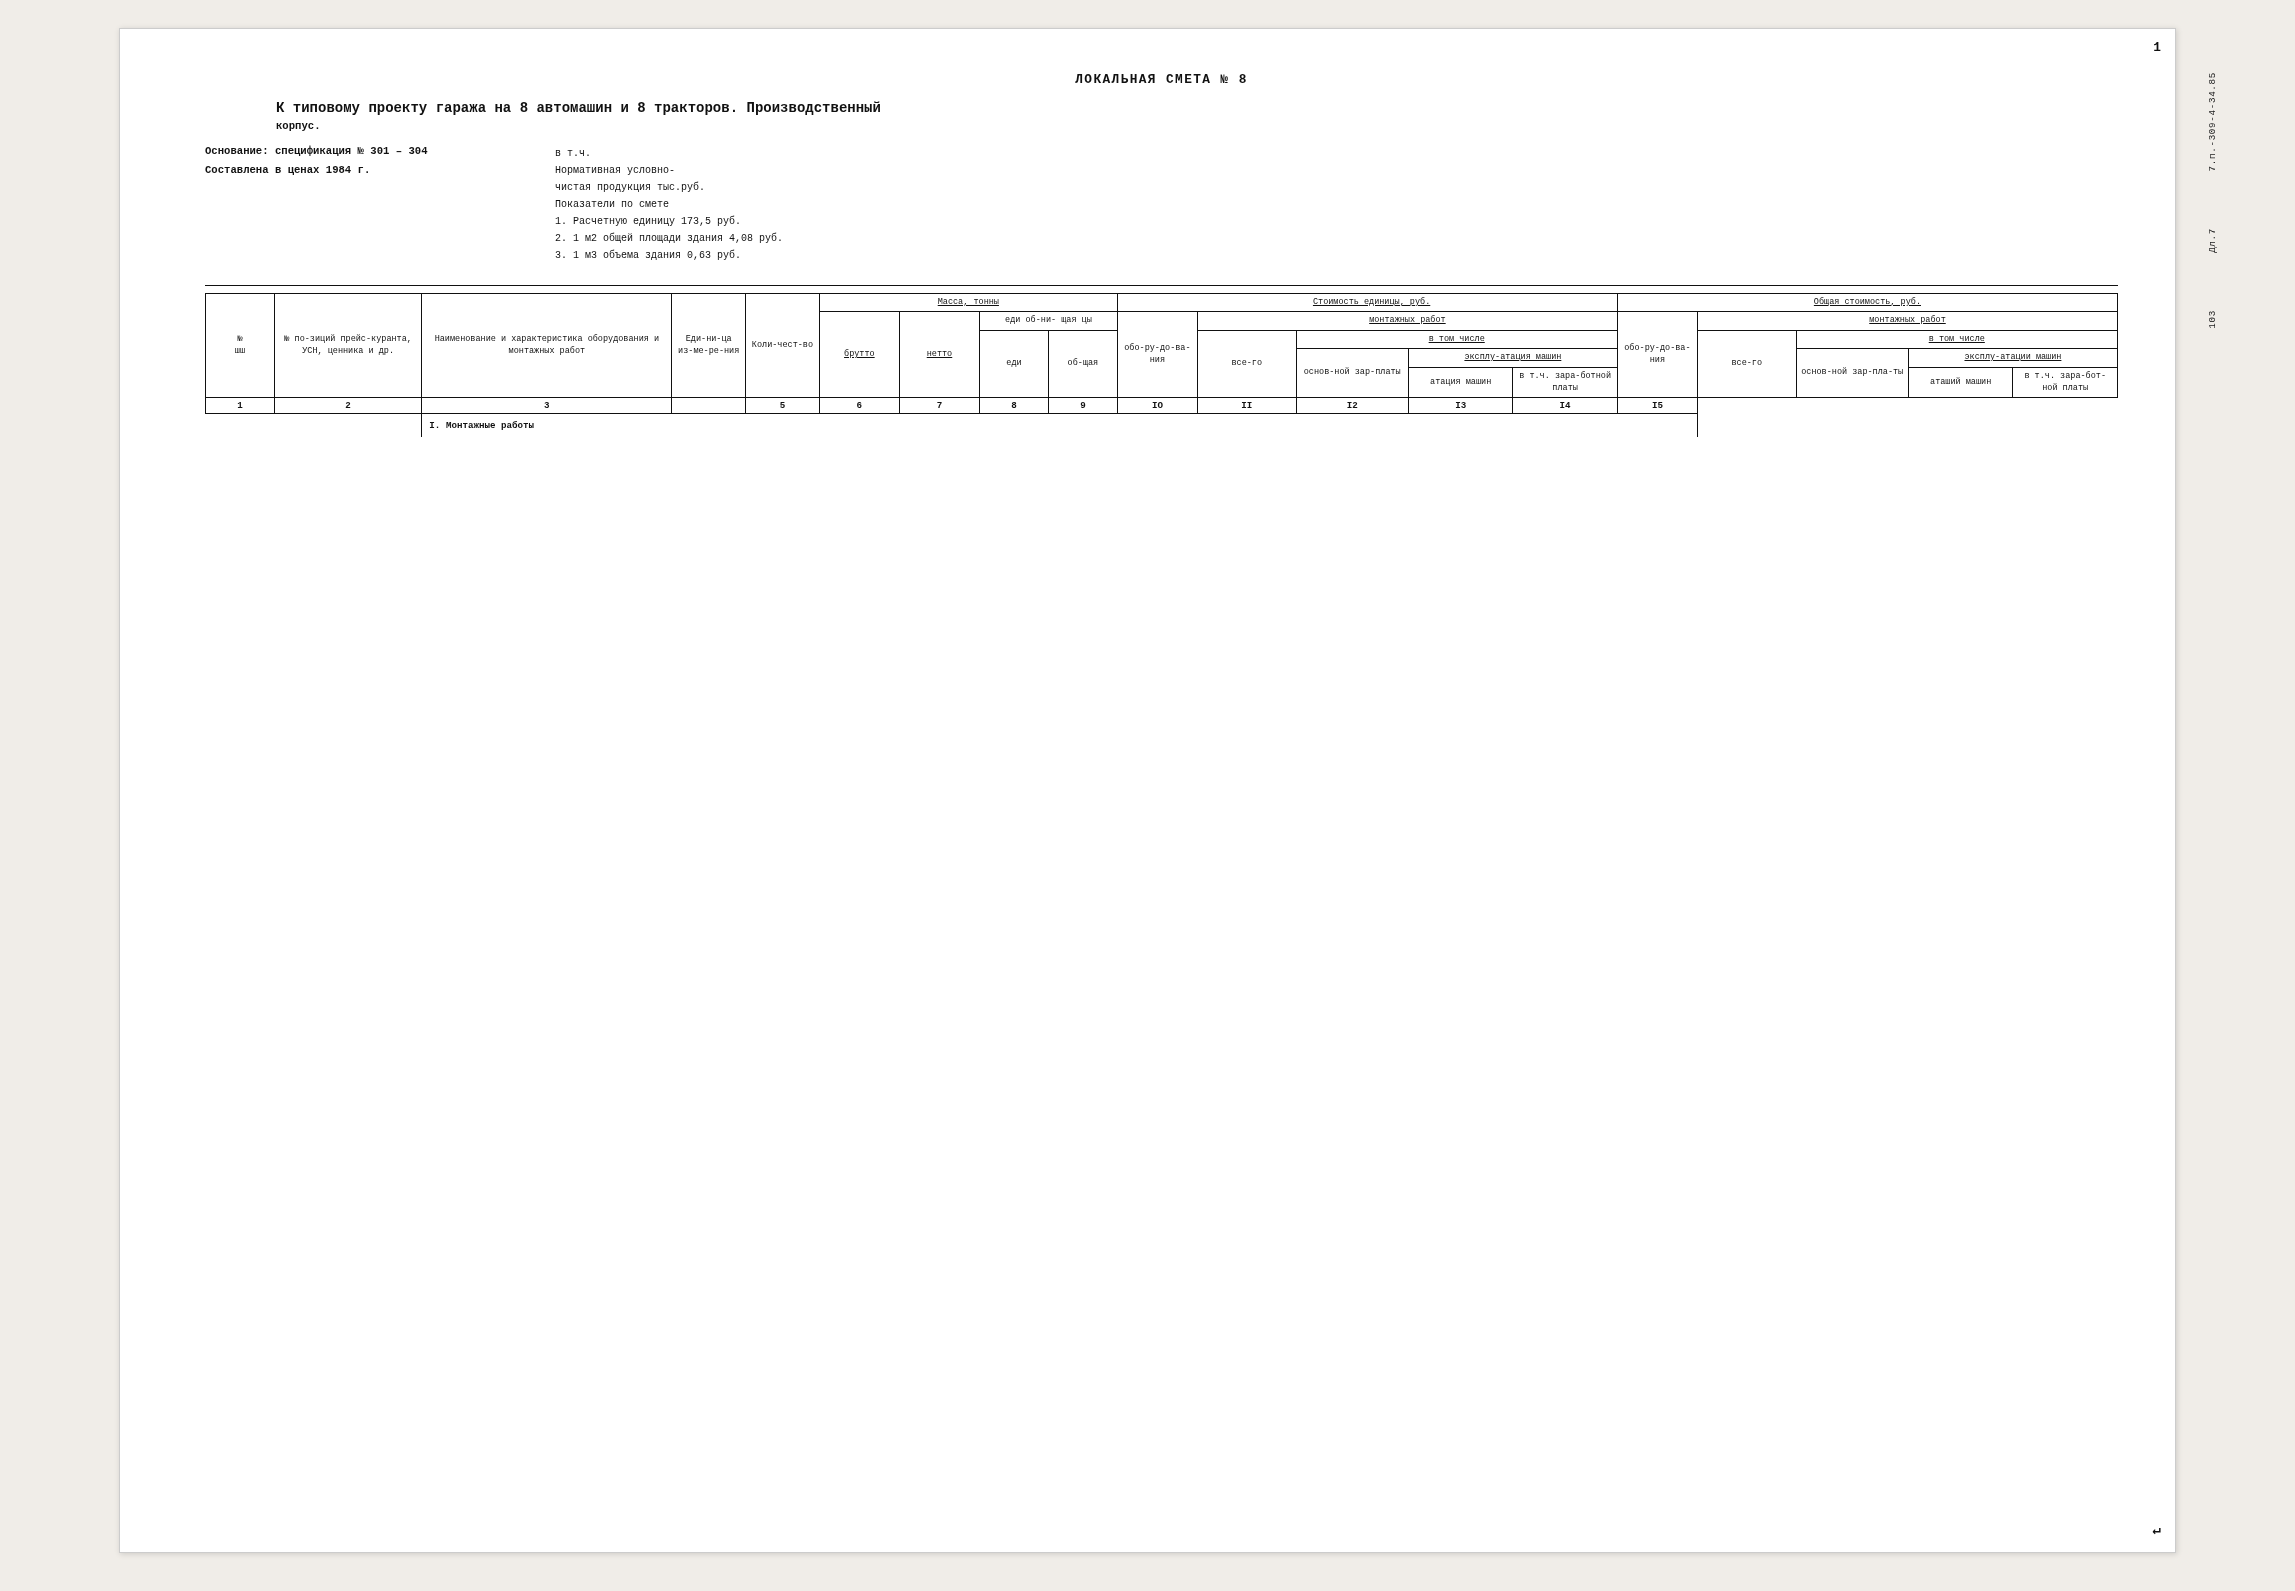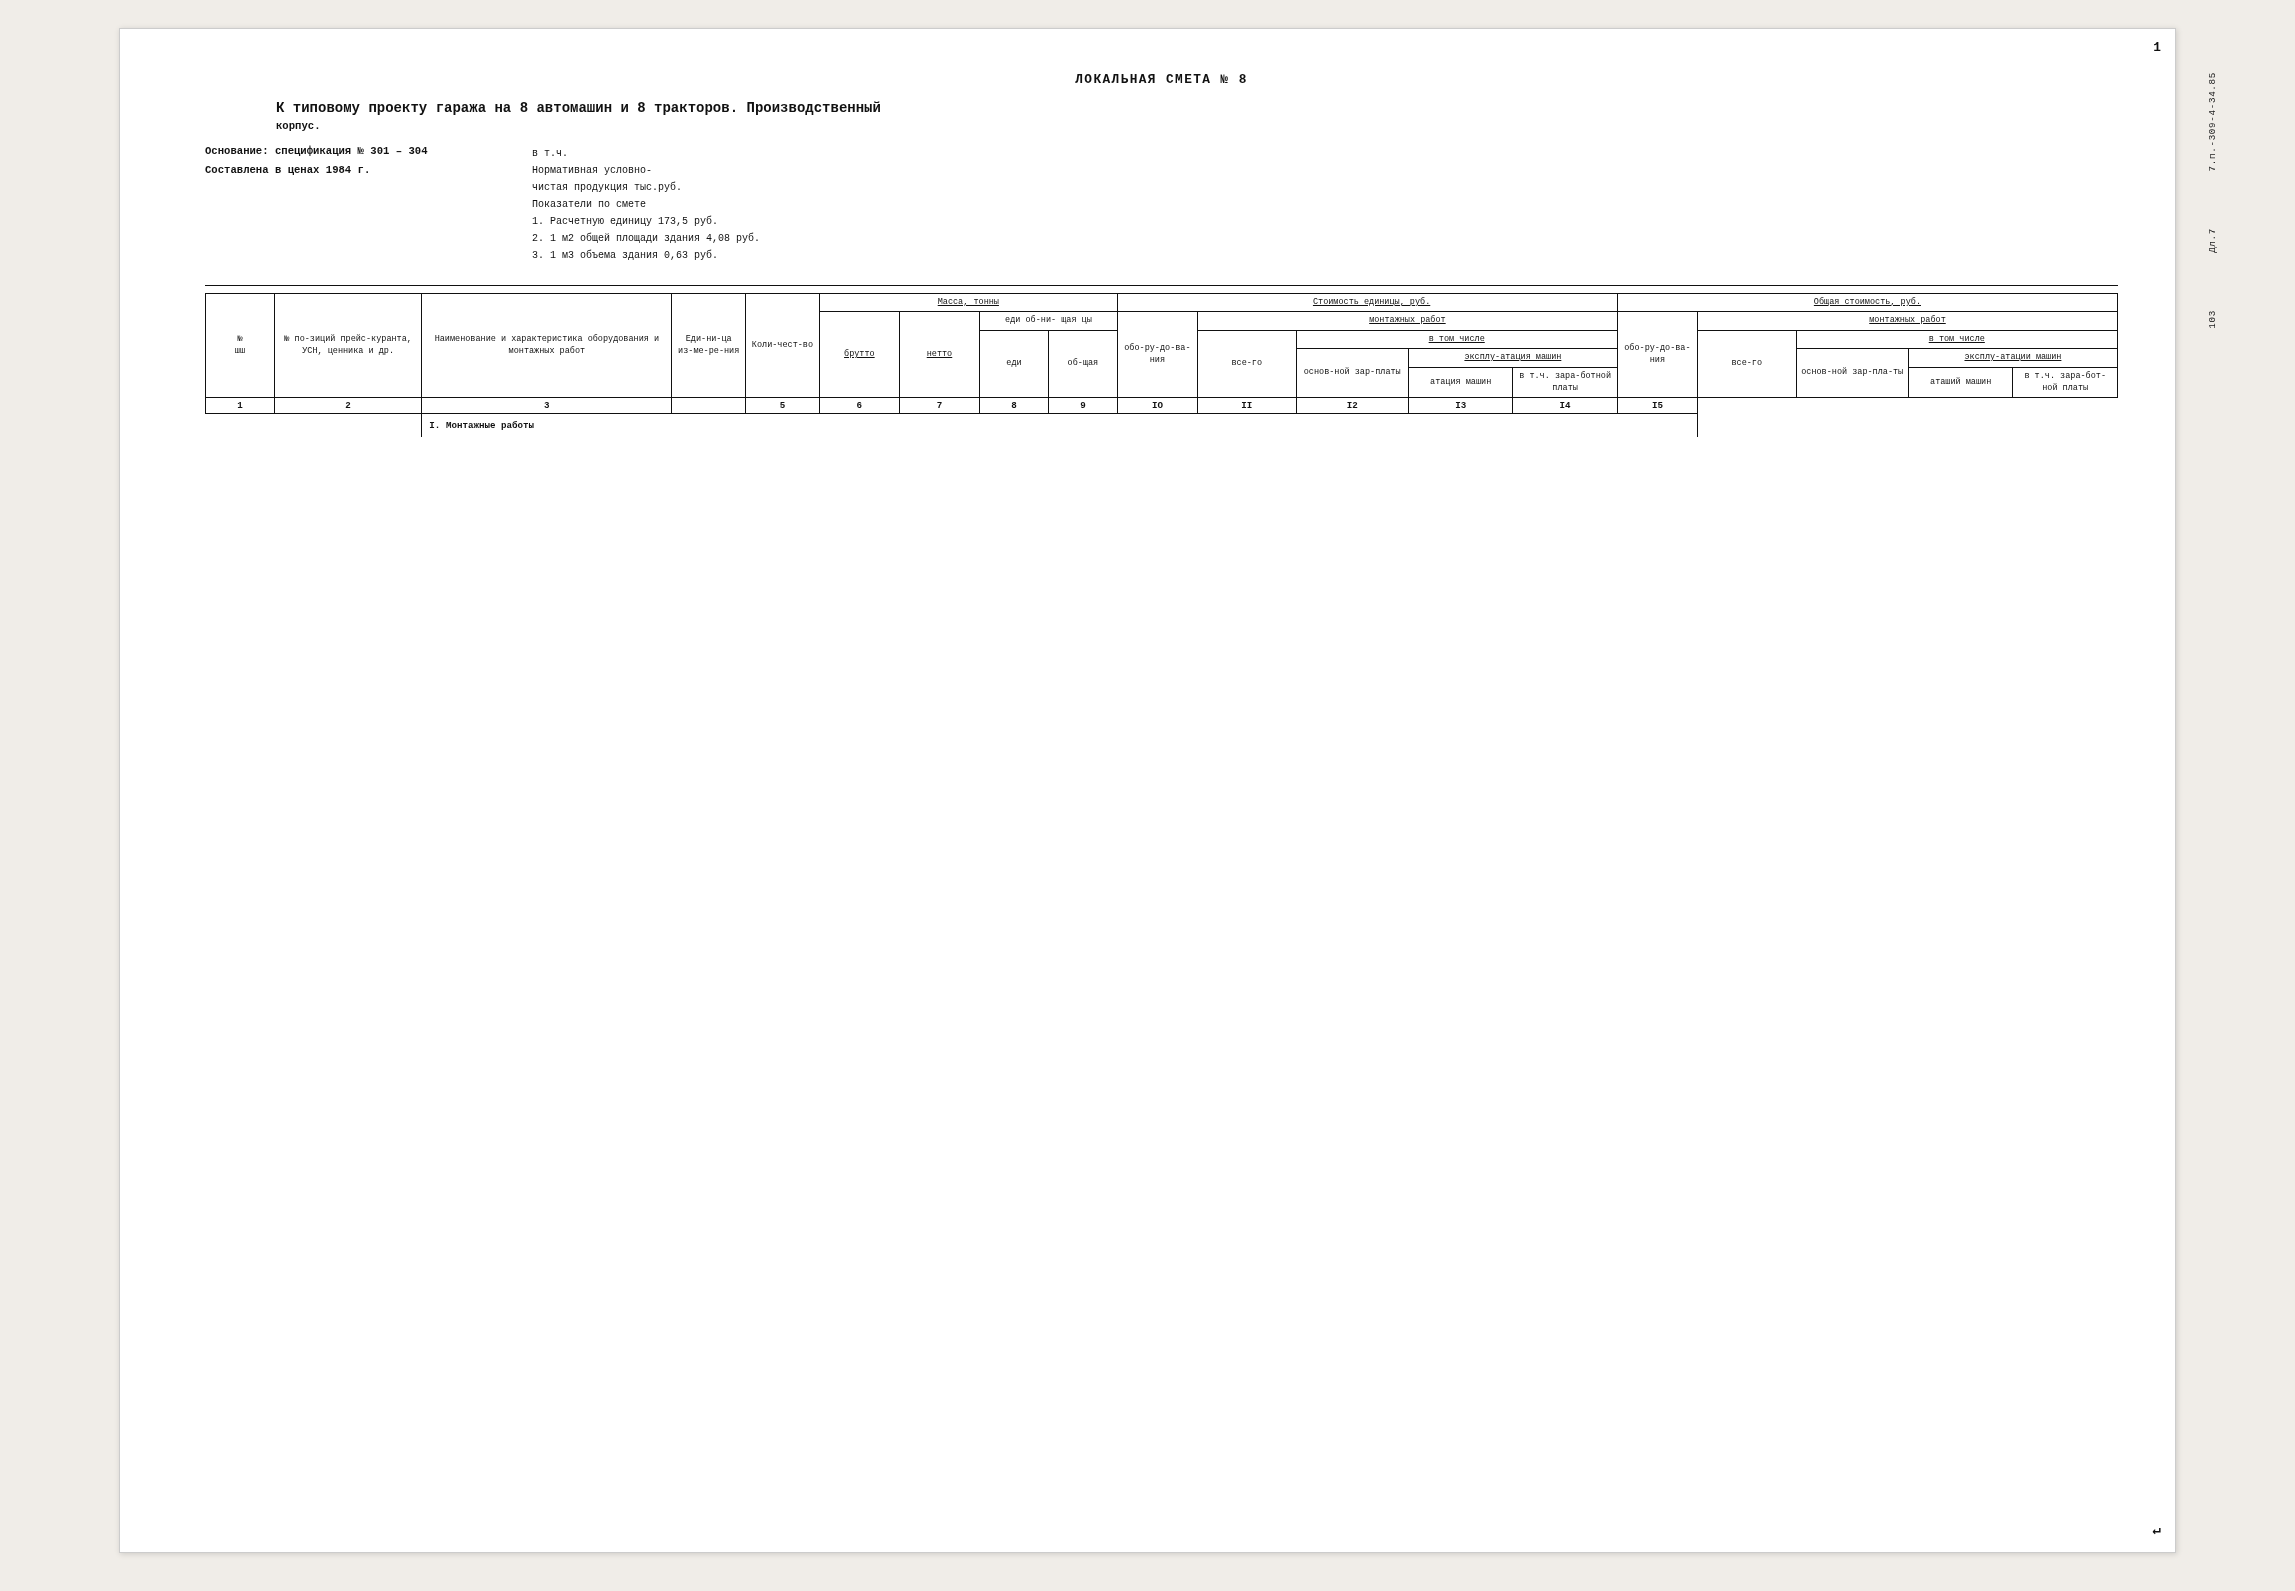--- a/index.html
+++ b/index.html
@@ -73,21 +73,21 @@
       padding-left: 71px;
       margin-bottom: 12.8px;
     }
     .section-title {
       text-align: center;
       font-size: 10.6px;
       margin-bottom: 17px;
     }
     .info-block {
       display: flex;
-      gap: 43px;
+      gap: 66px;
       margin-bottom: 21px;
     }
     .info-left {
       flex: 0 0 284px;
     }
     .info-left p {
       font-size: 10.6px;
       font-weight: bold;
       margin-bottom: 7px;
     }

